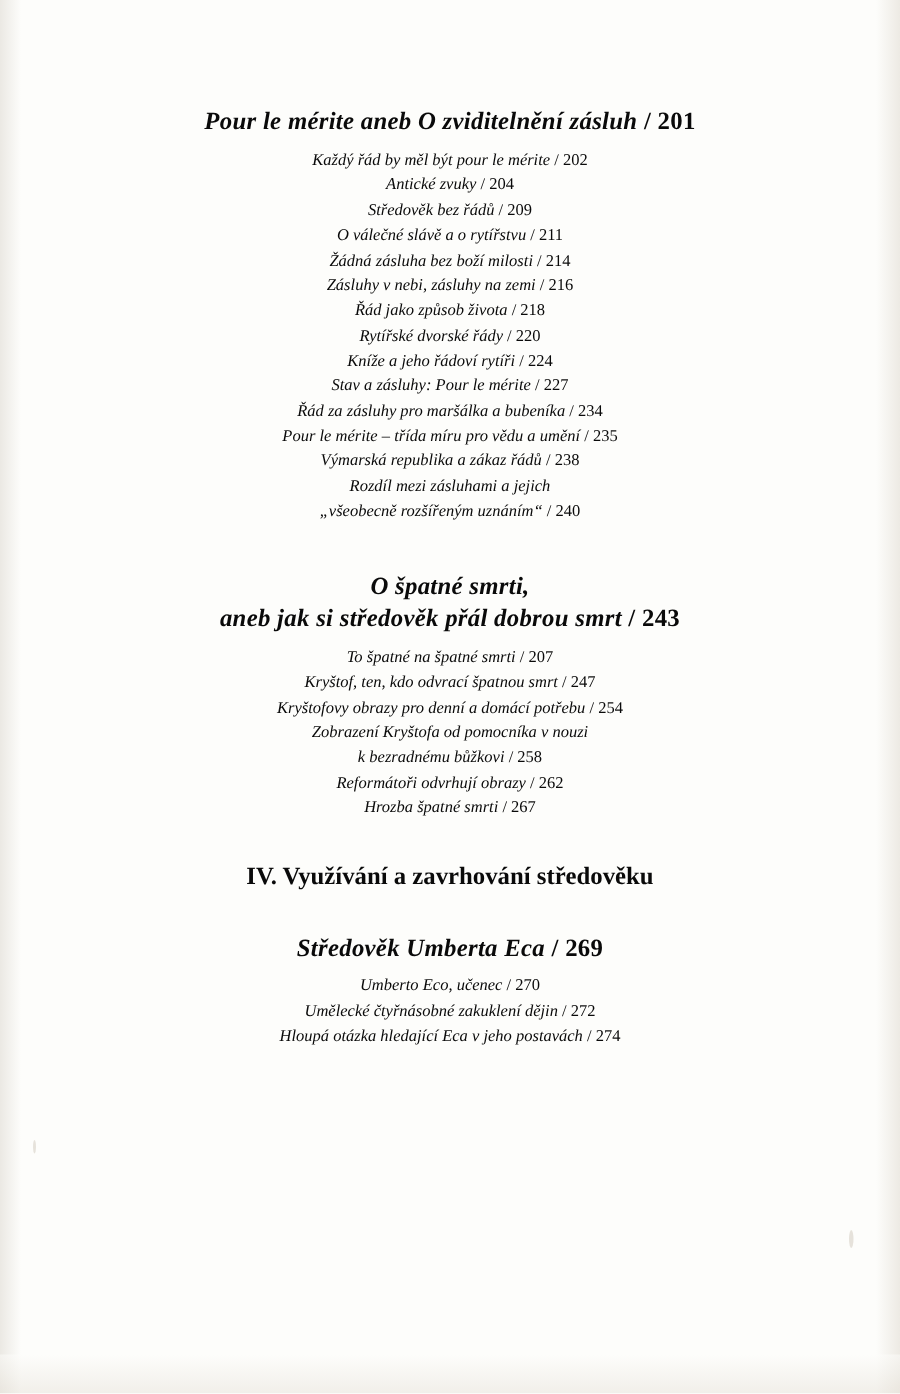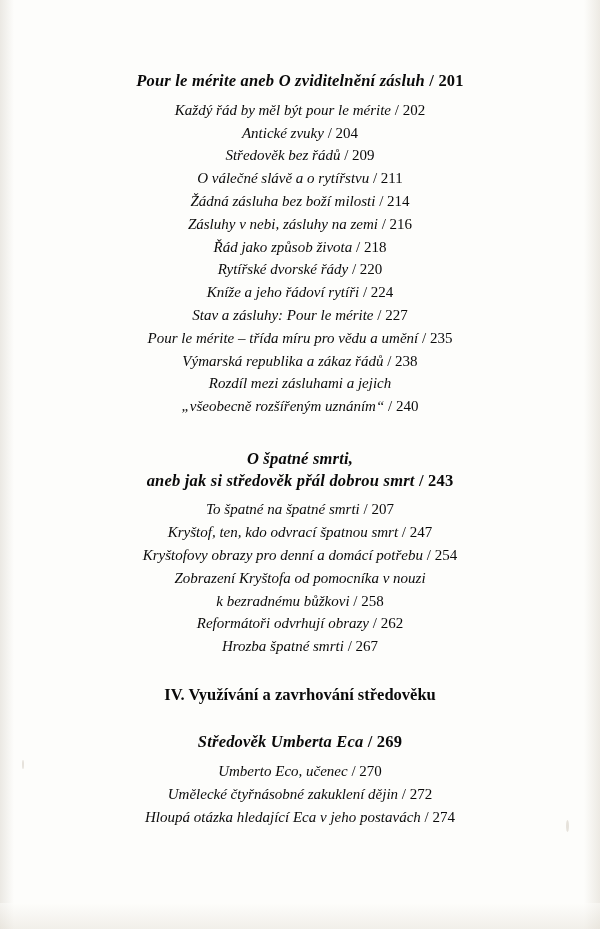--- a/index.html
+++ b/index.html
@@ -72,21 +72,21 @@
   }
   .chapter-head {
     font-weight: bold;
     font-style: normal;
     font-size: 16.5px;
     margin: 0;
     line-height: 1.3;
   }
   .entry {
     font-style: italic;
-    font-size: 15px;
+    font-size: 11px;
     line-height: 1.52;
     margin: 0;
     white-space: nowrap;
   }
   .entry .num {
     font-style: normal;
   }
   .gap-lg { height: 30px; }
   .gap-md { height: 26px; }
   .sect-title-block {
@@ -113,20 +113,21 @@
       <div class="entry"><span>Každý řád by měl být pour le mérite</span><span class="num"> / 202</span></div>
       <div class="entry"><span>Antické zvuky</span><span class="num"> / 204</span></div>
       <div class="entry"><span>Středověk bez řádů</span><span class="num"> / 209</span></div>
       <div class="entry"><span>O válečné slávě a o rytířstvu</span><span class="num"> / 211</span></div>
       <div class="entry"><span>Žádná zásluha bez boží milosti</span><span class="num"> / 214</span></div>
       <div class="entry"><span>Zásluhy v nebi, zásluhy na zemi</span><span class="num"> / 216</span></div>
       <div class="entry"><span>Řád jako způsob života</span><span class="num"> / 218</span></div>
       <div class="entry"><span>Rytířské dvorské řády</span><span class="num"> / 220</span></div>
       <div class="entry"><span>Kníže a jeho řádoví rytíři</span><span class="num"> / 224</span></div>
       <div class="entry"><span>Stav a zásluhy: Pour le mérite</span><span class="num"> / 227</span></div>
+      <div class="entry"><span>Řád za zásluhy pro maršálka a bubeníka</span><span class="num"> / 234</span></div>
       <div class="entry"><span>Pour le mérite – třída míru pro vědu a umění</span><span class="num"> / 235</span></div>
       <div class="entry"><span>Výmarská republika a zákaz řádů</span><span class="num"> / 238</span></div>
       <div class="entry"><span>Rozdíl mezi zásluhami a jejich</span></div>
       <div class="entry"><span>„všeobecně rozšířeným uznáním“</span><span class="num"> / 240</span></div>
       <div class="gap-lg"></div>
       <div class="sect-title sect-title-block">
         <span class="line">O špatné smrti,</span>
         <span class="line"><span>aneb jak si středověk přál dobrou smrt</span><span class="num"> / 243</span></span>
       </div>
       <div class="entry"><span>To špatné na špatné smrti</span><span class="num"> / 207</span></div>

